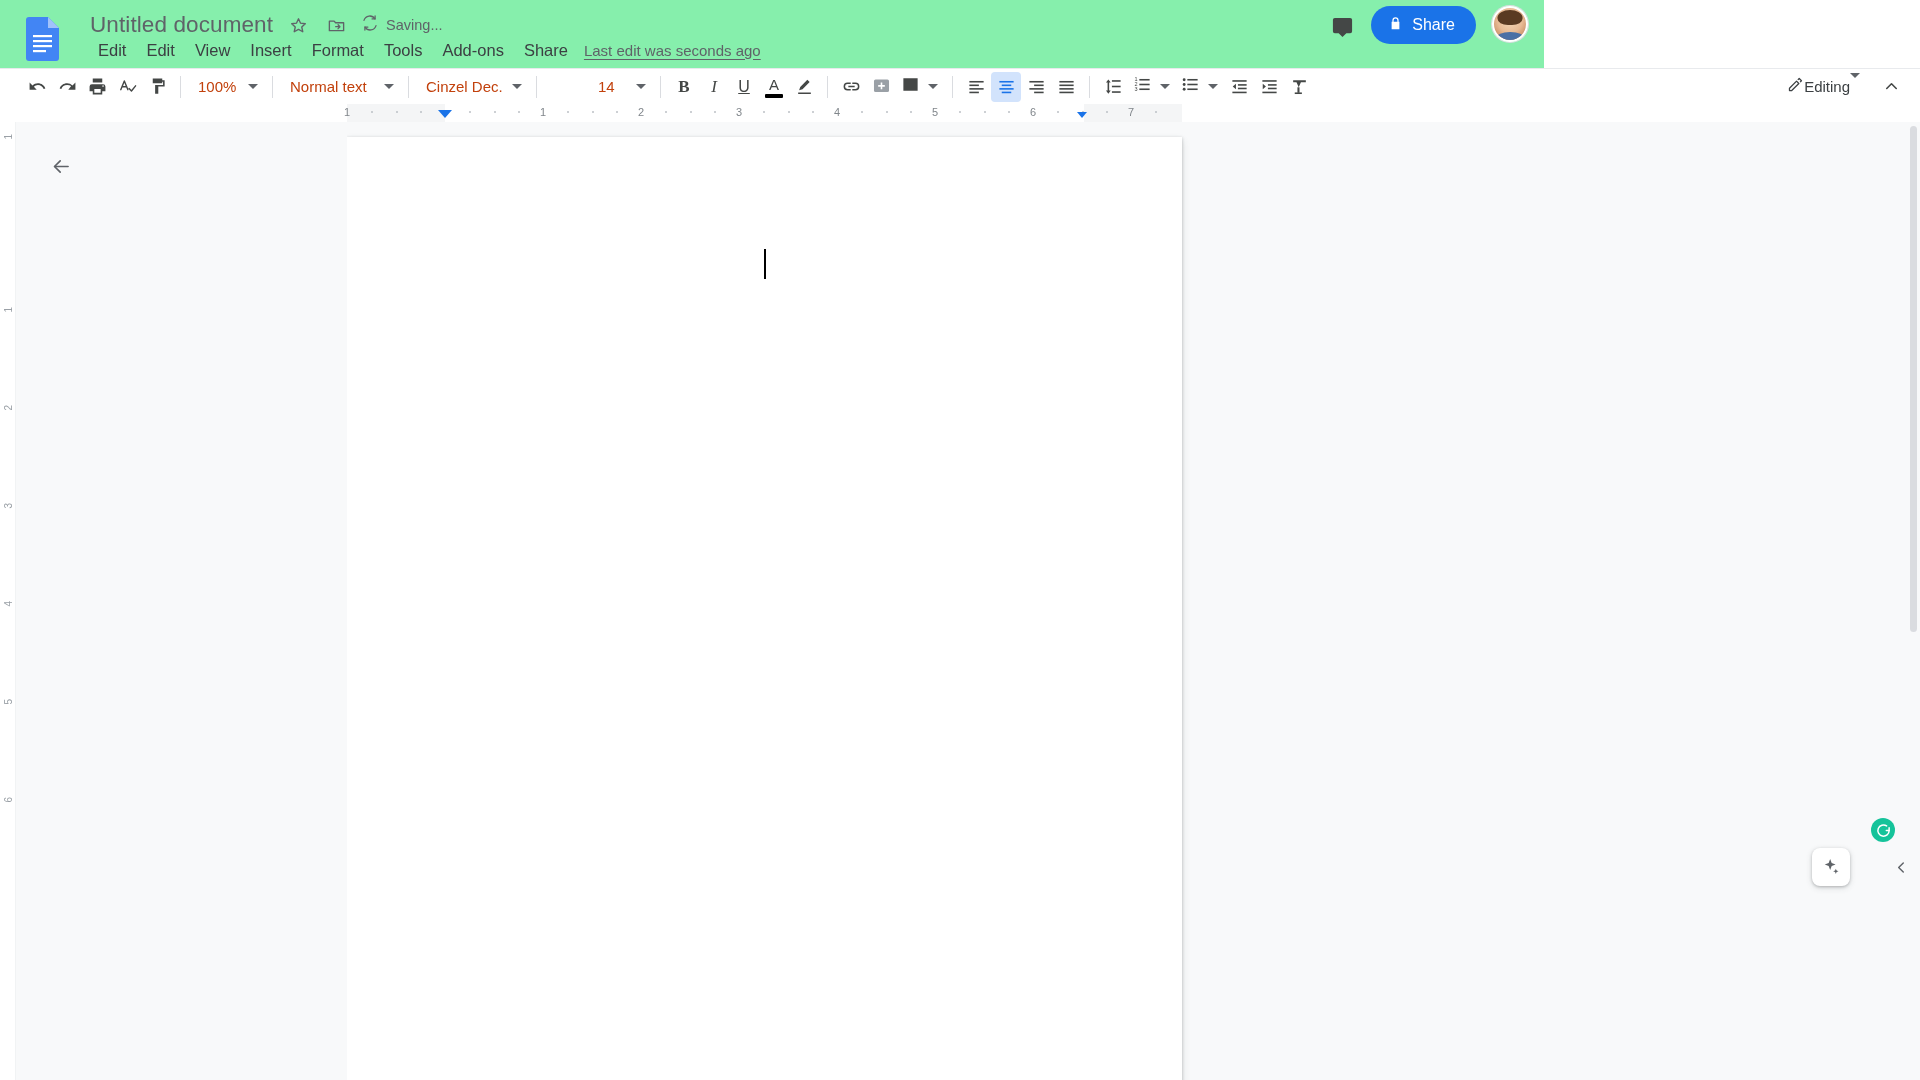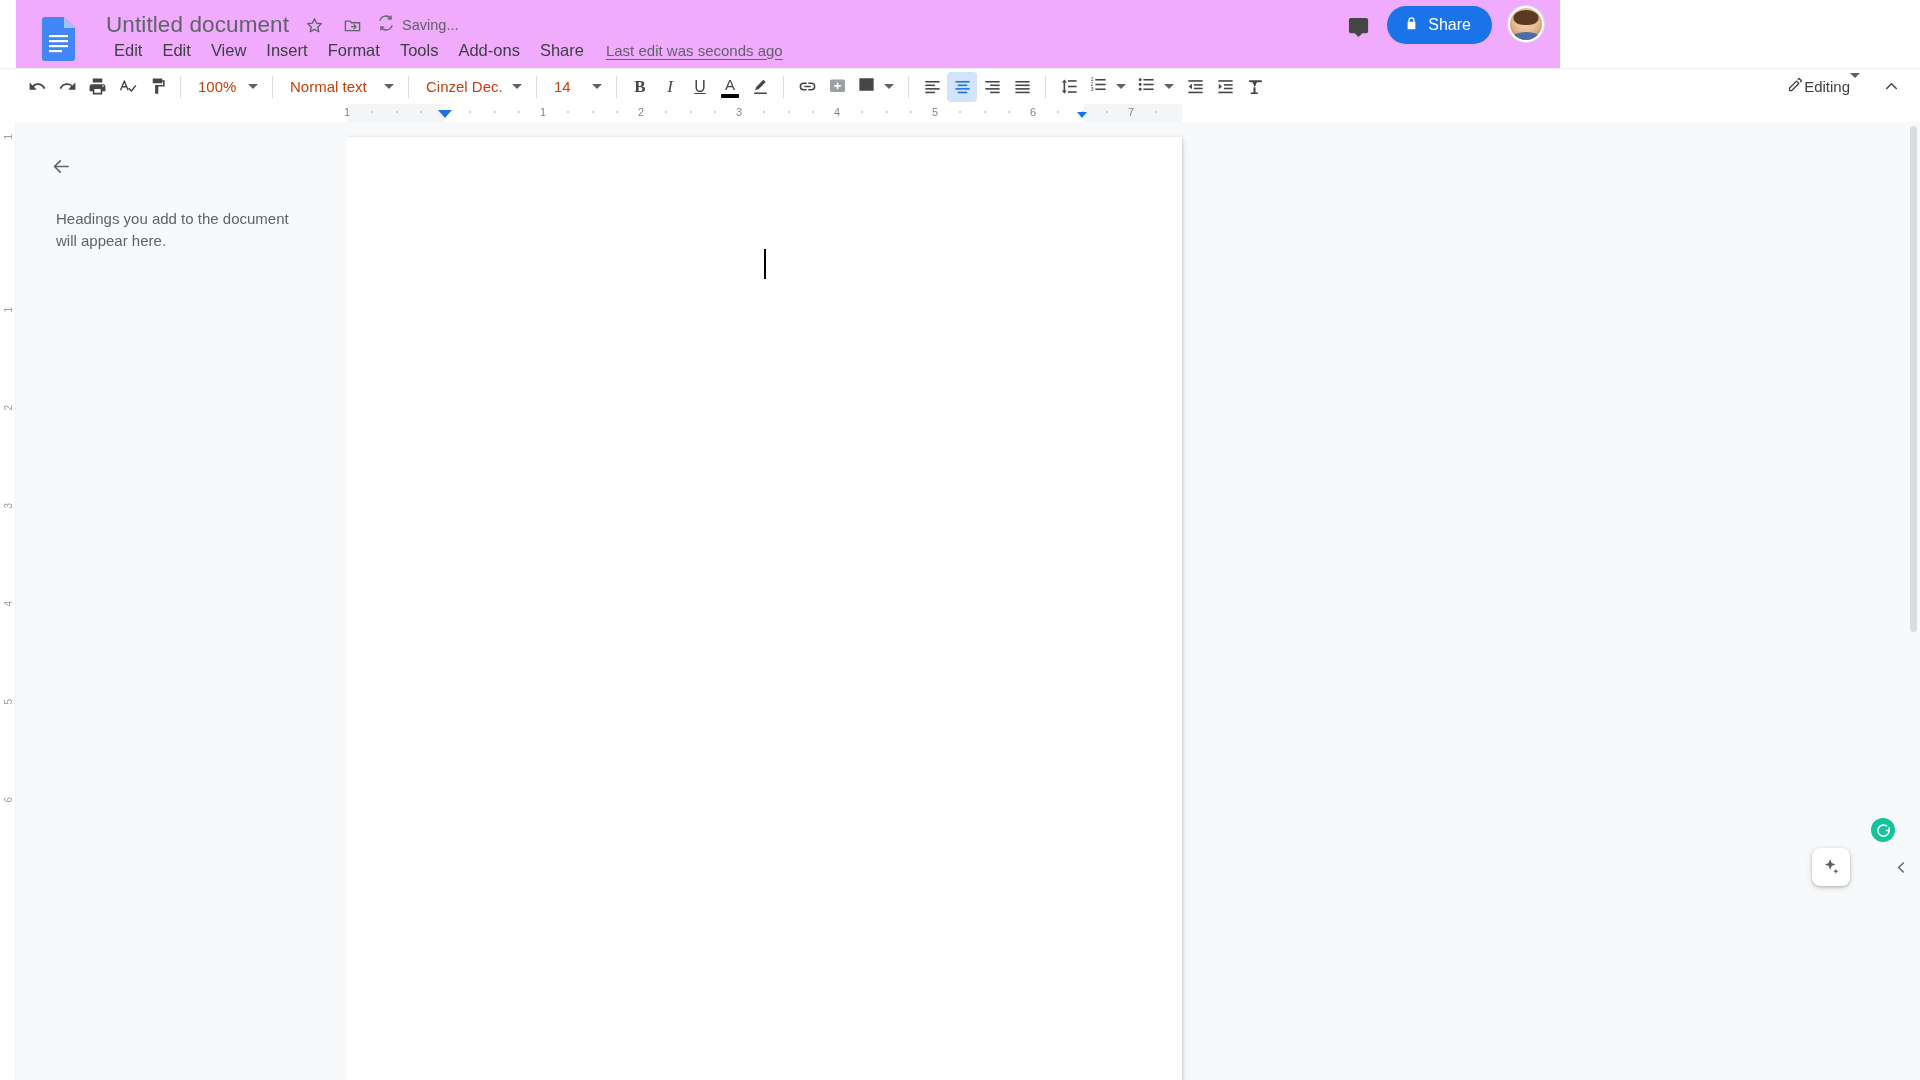--- a/index.html
+++ b/index.html
@@ -5,41 +5,41 @@
   * { box-sizing: border-box; margin: 0; padding: 0; }
   html, body {
     width: 1920px; height: 1080px;
     background: #fff;
     font-family: "Liberation Sans", sans-serif;
     overflow: hidden;
   }
   #app { position: relative; width: 1920px; height: 1080px; background: #fff; }
 
   
-  .header { position: absolute; top: 0; left: 16px; width: 1544px; height: 83px; background: #f0abfc; }
+  .header { position: absolute; top: 0; left: 0; width: 1544px; height: 83px; background: #86efac; }
   .doc-icon { position: absolute; left: 26px; top: 17px; width: 33px; height: 44px; }
   .doc-icon svg { display: block; }
 
   .title-row { position: absolute; left: 88px; top: 10px; display: flex; align-items: center; gap: 0; }
   .doc-title {
     font-size: 22.5px; color: #5f6368; letter-spacing: .1px;
     white-space: nowrap; line-height: 28px; padding: 0 2px;
   }
   .title-icon { width: 30px; height: 30px; display: flex; align-items: center; justify-content: center; color: #5f6368; margin-left: 8px; }
   .title-icon svg { display: block; }
   .saving-wrap { display: flex; align-items: center; margin-left: 10px; gap: 7px; }
   .saving-text { font-size: 14.5px; color: #5f6368; white-space: nowrap; }
 
   .menubar { position: absolute; left: 88px; top: 36px; display: flex; align-items: center; gap: 0; }
   .menu-item {
     font-size: 16.5px; color: #3c4043; padding: 3px 10px; border-radius: 4px;
     white-space: nowrap; line-height: 22px; cursor: default;
   }
   .last-edit {
-    font-size: 15px; color: #5f6368; margin-left: 12px; white-space: nowrap;
+    font-size: 15px; color: #5f6368; margin-left: 6px; white-space: nowrap;
     text-decoration: underline; text-underline-offset: 3px;
   }
 
   .header-right { position: absolute; right: 0; top: 6px; display: flex; gap: 0; }
   .icon-btn-round {
     width: 42px; height: 42px; border-radius: 50%;
     display: flex; align-items: center; justify-content: center;
     color: #444746; cursor: pointer;
   }
   .share-btn {
@@ -81,21 +81,21 @@
   .tb-sep { width: 1px; height: 22px; background: #dadce0; margin: 0 8px; flex: none; }
   .tb-sel {
     display: flex; align-items: center; height: 30px; border-radius: 4px;
     padding: 0 3px 0 9px; cursor: pointer; flex: none;
   }
   .tb-sel-label { font-size: 15px; color: #c2410c; white-space: nowrap; overflow: hidden; }
   .tb-sel .caret { margin-left: 8px; margin-right: 3px; display: flex; }
   .w-zoom .tb-sel-label { width: 42px; }
   .w-style .tb-sel-label { width: 86px; }
   .w-font .tb-sel-label { width: 78px; }
-  .w-size .tb-sel-label { width: 30px; text-align: left; }
+  .w-size .tb-sel-label { width: 30px; text-align: left; margin-left: 44px; }
   .caret-tri { width: 0; height: 0; border-left: 5px solid transparent; border-right: 5px solid transparent; border-top: 5px solid #5f6368; }
 
   .textcolor-btn { position: relative; }
   .textcolor-bar { position: absolute; bottom: 4px; left: 6px; right: 6px; height: 4px; background: #000; border-radius: 1px; }
 
   .toolbar-right { margin-left: auto; display: flex; align-items: center; padding-right: 14px; }
   .mode-pill {
     display: flex; align-items: center; height: 30px;
     padding: 0 6px 0 10px; border-radius: 4px; cursor: pointer;
   }
@@ -555,21 +555,20 @@
       <div class="lr-num" style="top:675px;">6</div>
     </div>
 
     <div class="outline">
       <div class="outline-back">
         <svg width="21" height="21" viewBox="0 0 24 24" fill="none" stroke="#5f6368" stroke-width="1.9" stroke-linecap="round" stroke-linejoin="round">
           <path d="M19.5 12H4.5"></path>
             <path d="M10.5 5.5L4 12l6.5 6.5"></path>
         </svg>
       </div>
-      <div class="outline-empty">Headings you add to the document will appear here.</div>
     </div>
 
     <div class="canvas">
       <div class="page">
         <div class="caret-line"></div>
       </div>
     </div>
 
     <div class="vscroll">
       <div class="vscroll-thumb"></div>

